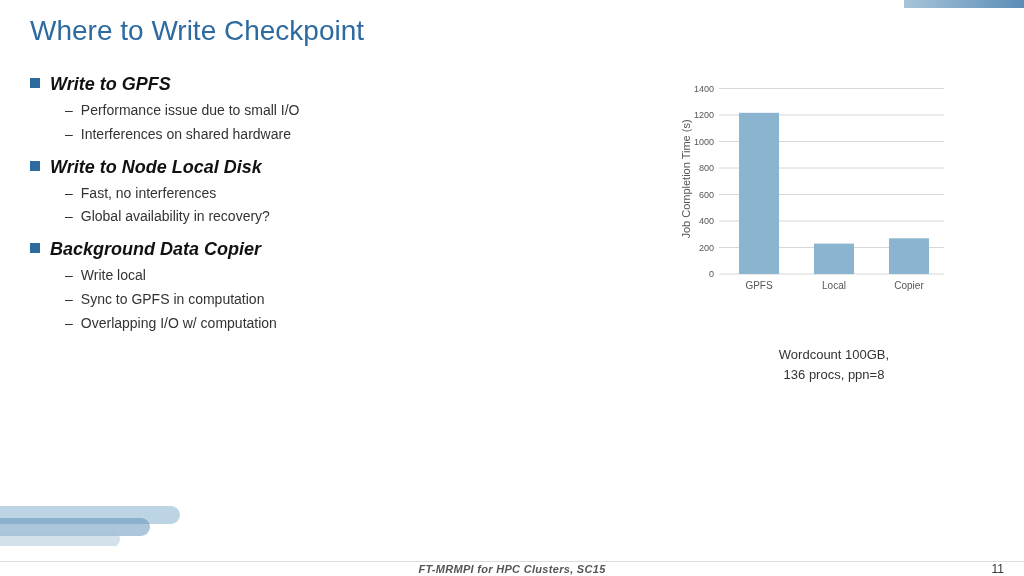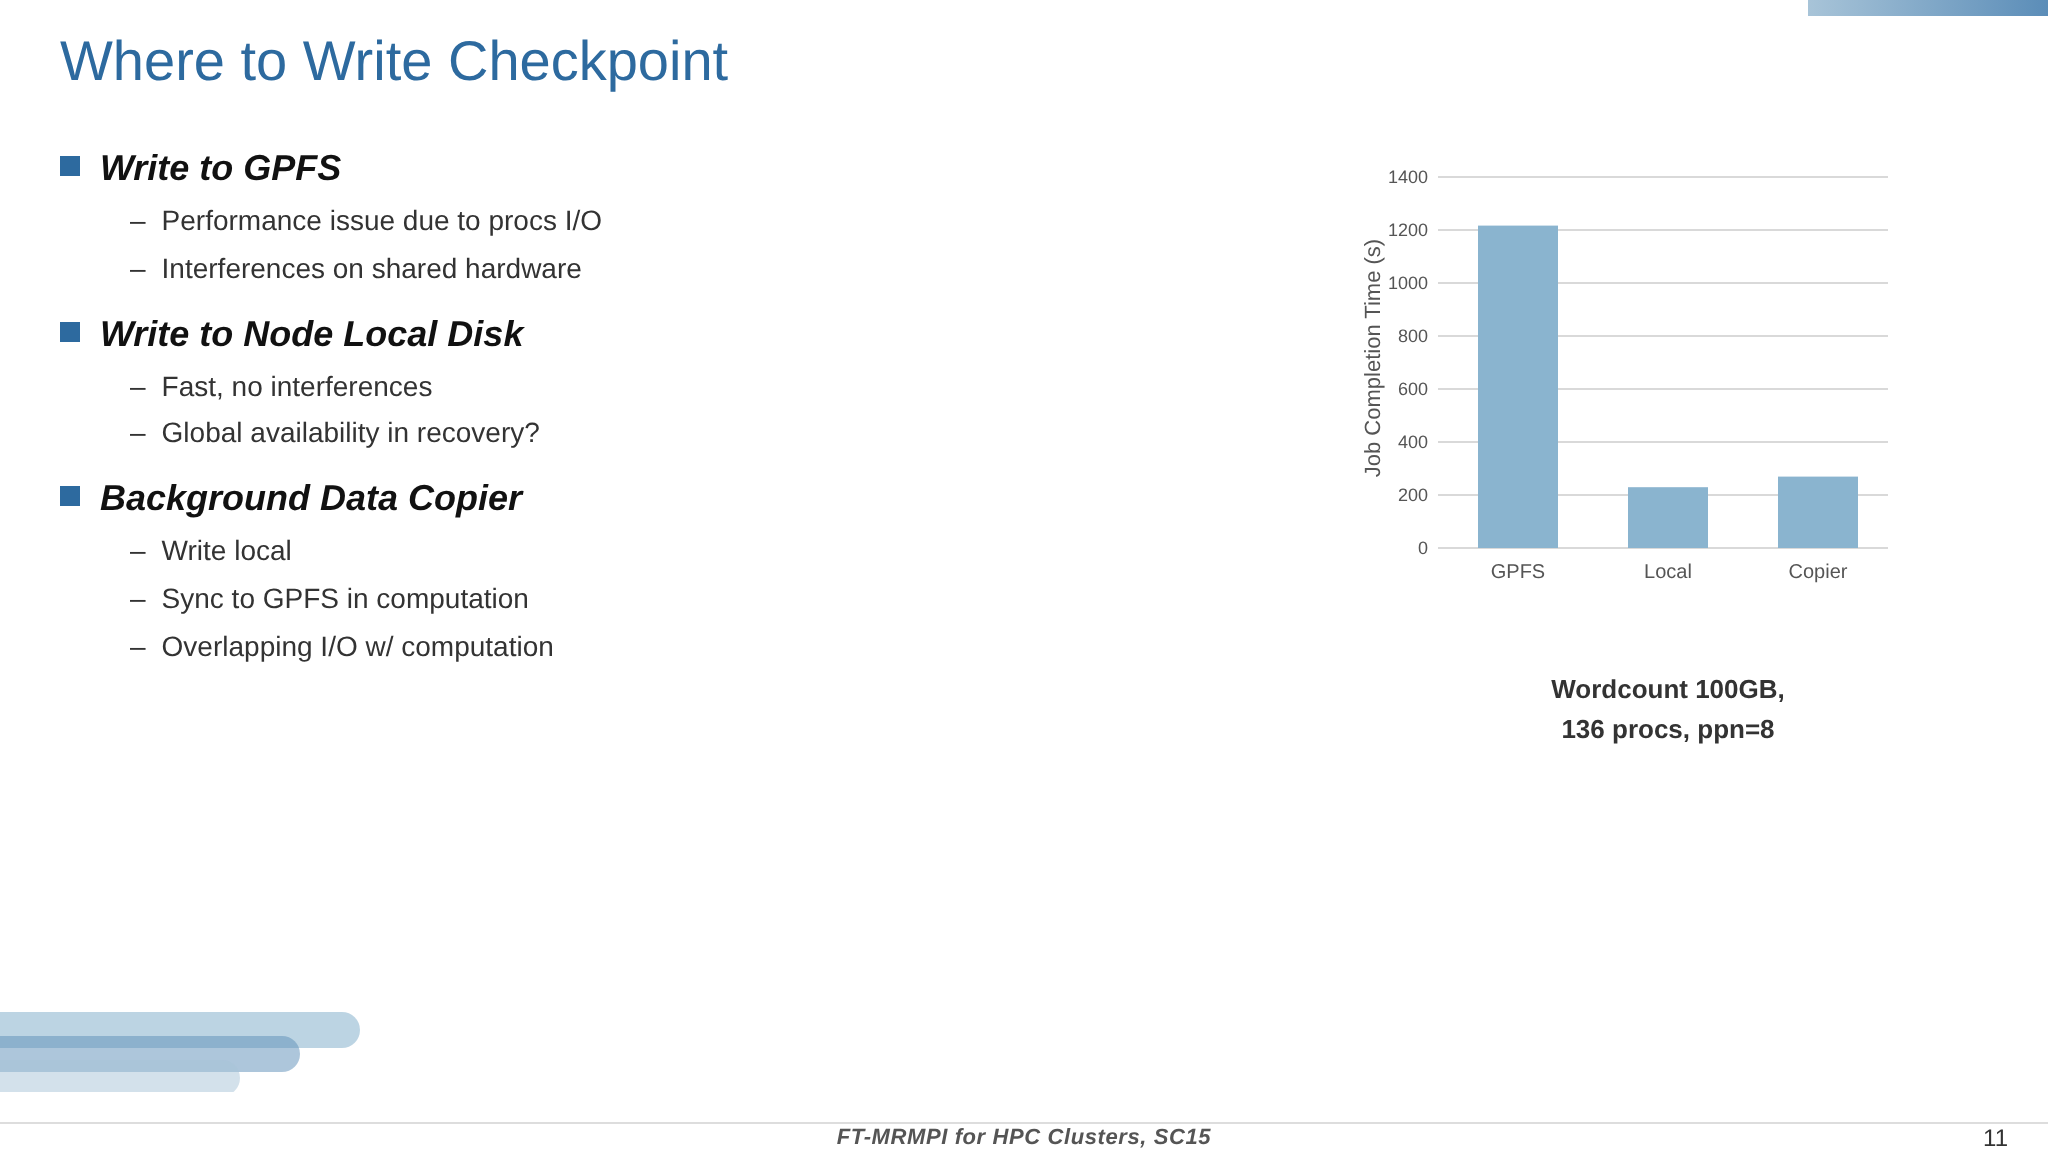--- a/index.html
+++ b/index.html
@@ -160,23 +160,22 @@
 
     .chart-svg {
       width: 300px;
       height: 240px;
     }
 
     .chart-caption {
       text-align: center;
       font-size: 13px;
       color: #333;
-      margin-top: 11px;
+      margin-top: 22px;
       line-height: 1.5;
-      font-weight: bold;
     }
   </style>
 </head>
 <body>
 
 <div class="top-bar"></div>
 
 <div class="bottom-decoration">
   <div class="wave wave1"></div>
   <div class="wave wave2"></div>
@@ -195,21 +194,21 @@
 
     <div class="left-column">
 
       <div class="bullet-section">
         <div class="bullet-heading">
           <div class="bullet-square"></div>
           <span class="bullet-heading-text">Write to GPFS</span>
         </div>
         <div class="sub-bullets">
           <div class="sub-bullet">
-            <span>Performance issue due to procs I/O</span>
+            <span>Performance issue due to small I/O</span>
           </div>
           <div class="sub-bullet">
             <span>Interferences on shared hardware</span>
           </div>
         </div>
       </div>
 
       <div class="bullet-section">
         <div class="bullet-heading">
           <div class="bullet-square"></div>

